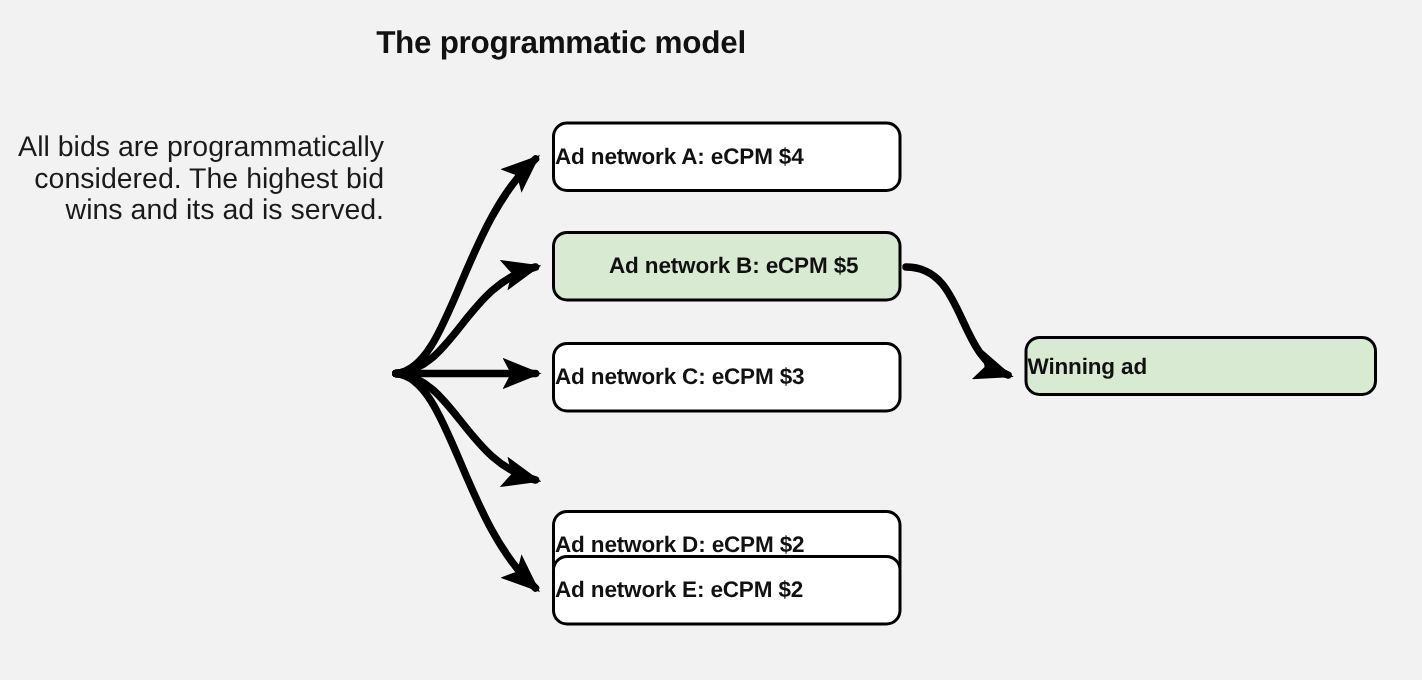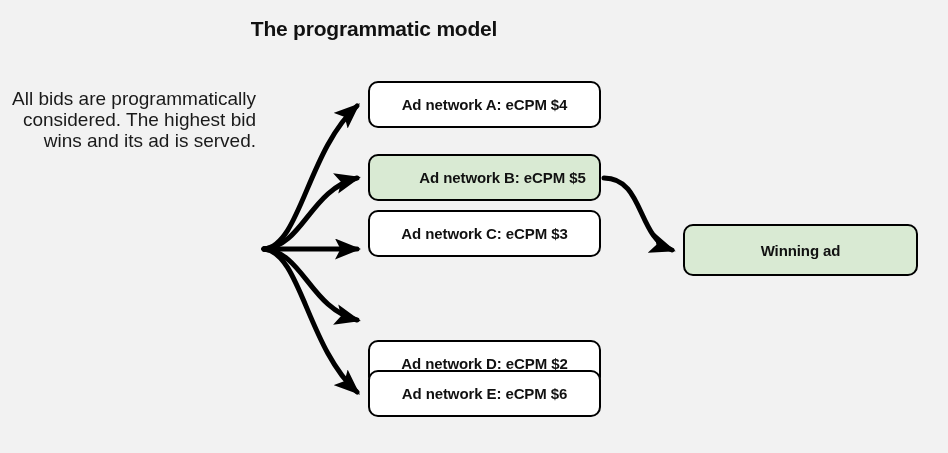--- a/index.html
+++ b/index.html
@@ -49,21 +49,20 @@
     color: #1a1a1a;
   }
   .node {
     position: absolute;
     box-sizing: border-box;
     border: 2px solid #000000;
     border-radius: 10px;
     background: #ffffff;
     display: flex;
     align-items: center;
-    justify-content: center;
     font-size: 15px;
     font-weight: bold;
     color: #111111;
     letter-spacing: -0.1px;
   }
   .node.green {
     background: #d9ead3;
   }
   .node-ad-request {
     left: 30px;
@@ -71,28 +70,28 @@
     width: 234px;
     height: 47px;
   }
   .node-network {
     left: 368px;
     width: 233px;
     height: 47px;
   }
   .nw-0 { top: 81px; }
   .nw-1 { top: 154px; padding-left: 36px; }
-  .nw-2 { top: 210px; }
+  .nw-2 { top: 228px; }
   .nw-3 { top: 298px; margin-top: 42px; }
   .nw-4 { top: 370px; }
   .node-winning {
     left: 683px;
     top: 224px;
     width: 235px;
-    height: 52px;
+    height: 40px;
   }
 </style>
 </head>
 <body>
 
 <div id="canvas">
 
   <div class="diagram-title">The programmatic model</div>
 
   <div class="description">All bids are programmatically considered. The highest bid wins and its ad is served.</div>
@@ -128,20 +127,20 @@
 
   <div class="node node-network nw-2">
     <span>Ad network C: eCPM $3</span>
   </div>
 
   <div class="node node-network nw-3">
     <span>Ad network D: eCPM $2</span>
   </div>
 
   <div class="node node-network nw-4">
-    <span>Ad network E: eCPM $6</span>
+    <span>Ad network E: eCPM $2</span>
   </div>
 
   <div class="node node-winning green">
     <span>Winning ad</span>
   </div>
 
 </div>
 
 </body></html>

